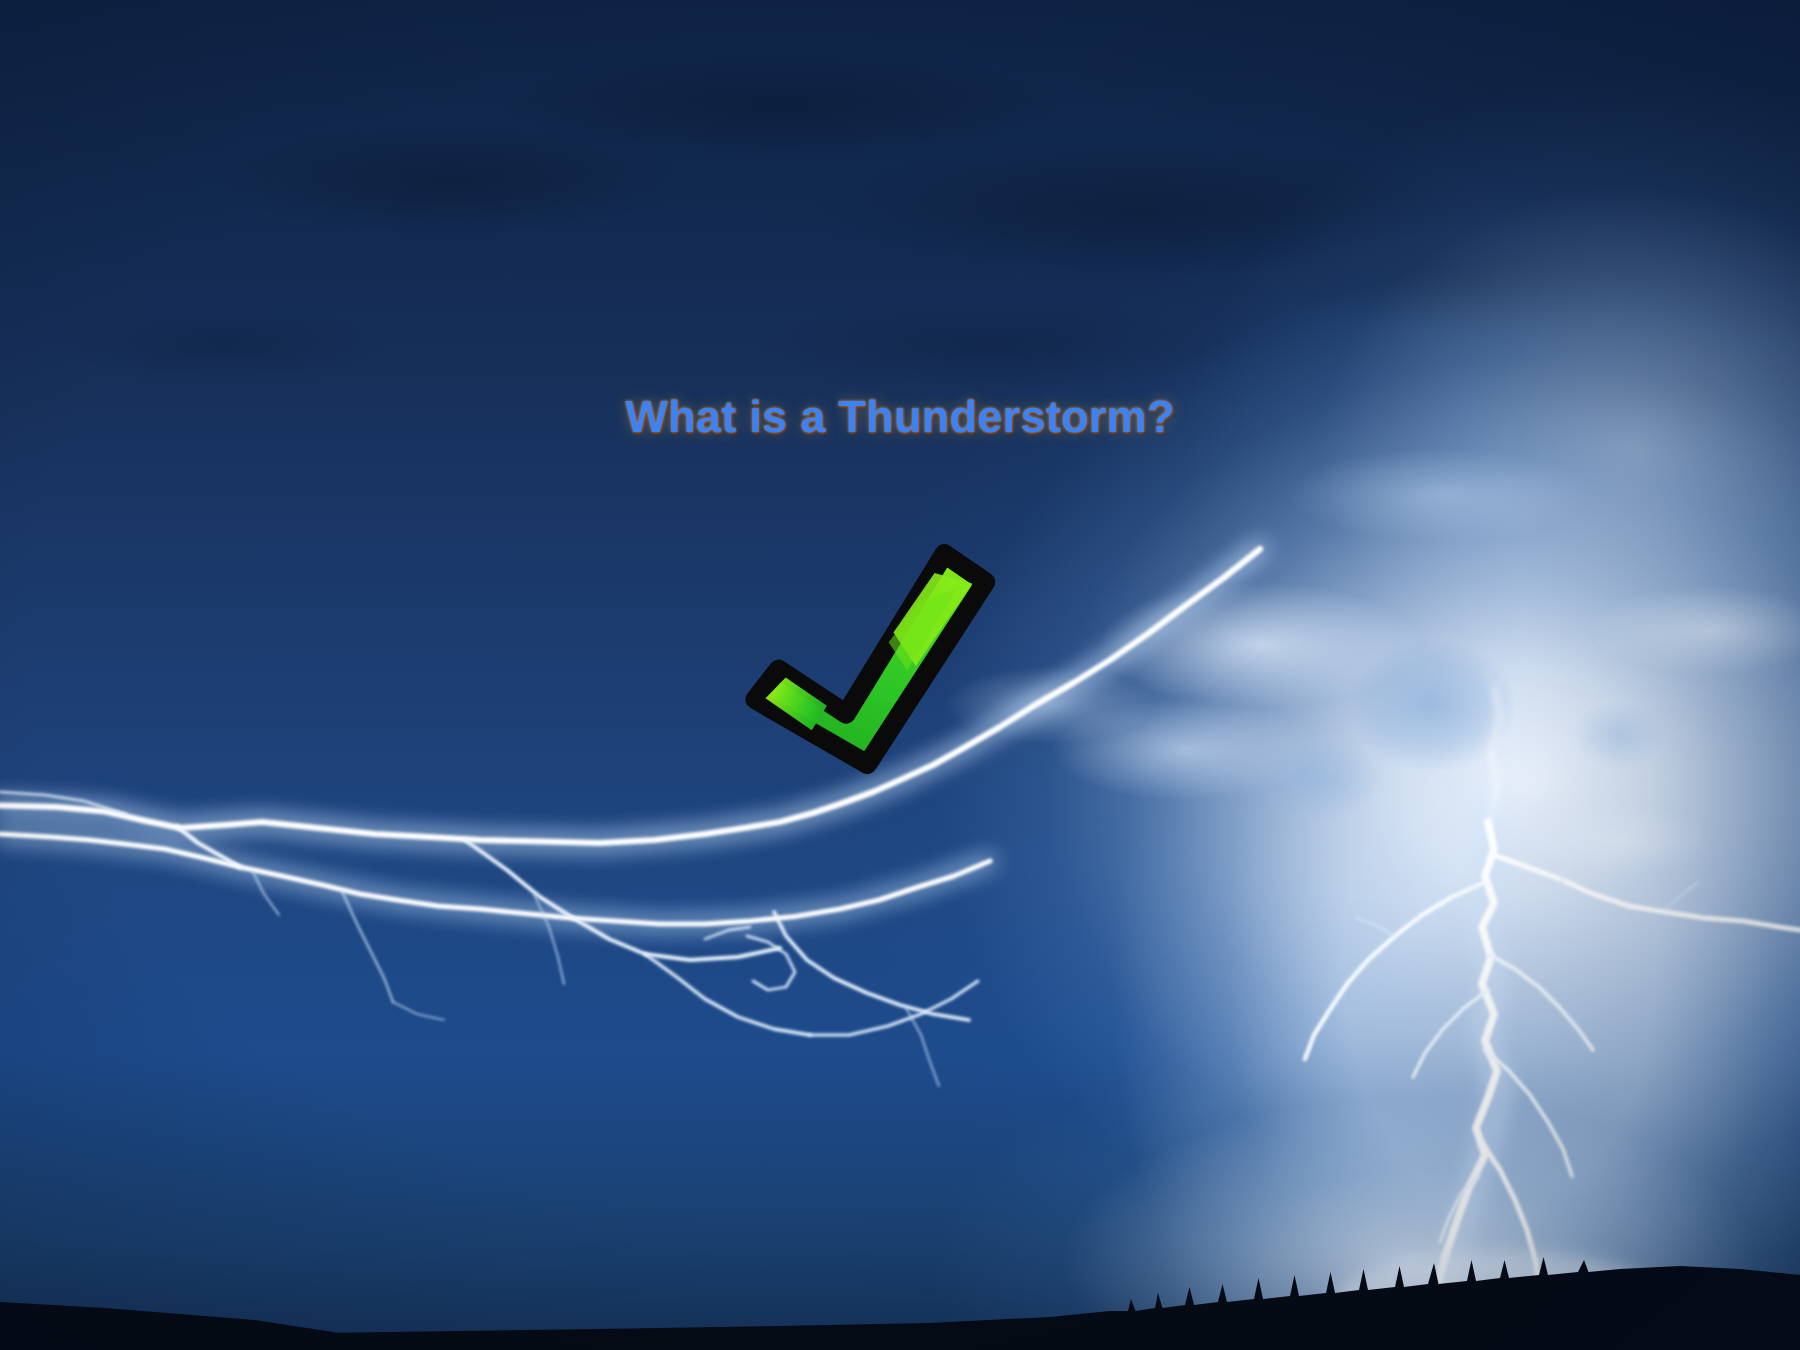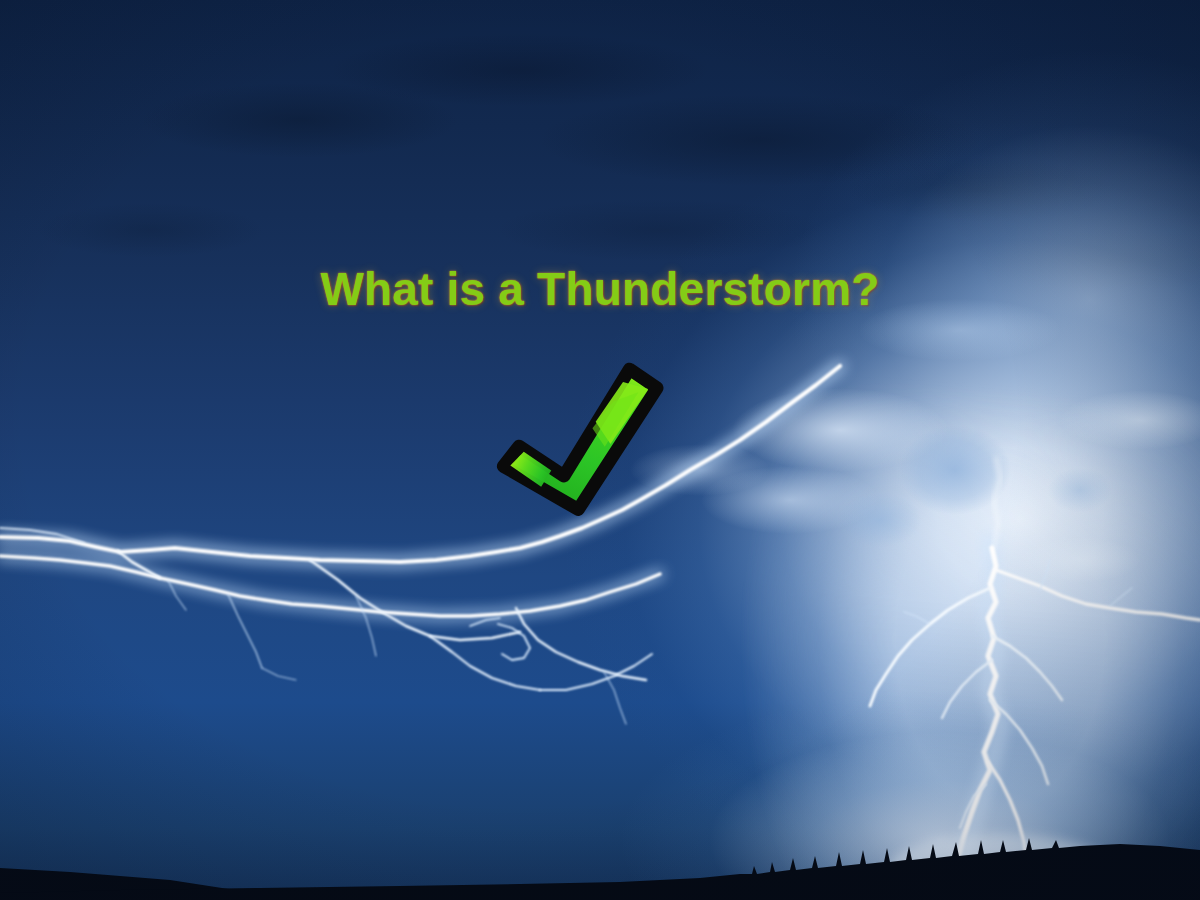--- a/index.html
+++ b/index.html
@@ -120,24 +120,24 @@
     height: 900px;
   }
 
   
   #title {
     position: absolute;
     left: 0;
     right: 0;
     top: 262px;
     text-align: center;
-    font-size: 46px;
+    font-size: 30px;
     font-weight: 700;
     letter-spacing: 0.2px;
-    color: #84cc16;
+    color: #3b82f6;
     text-shadow:
       0 0 2px rgba(255,150,40,0.85),
       1px 1px 2px rgba(120,40,0,0.55),
       0 0 10px rgba(255,200,60,0.30);
     white-space: nowrap;
   }
 
   
   #checkmark {
     position: absolute;

